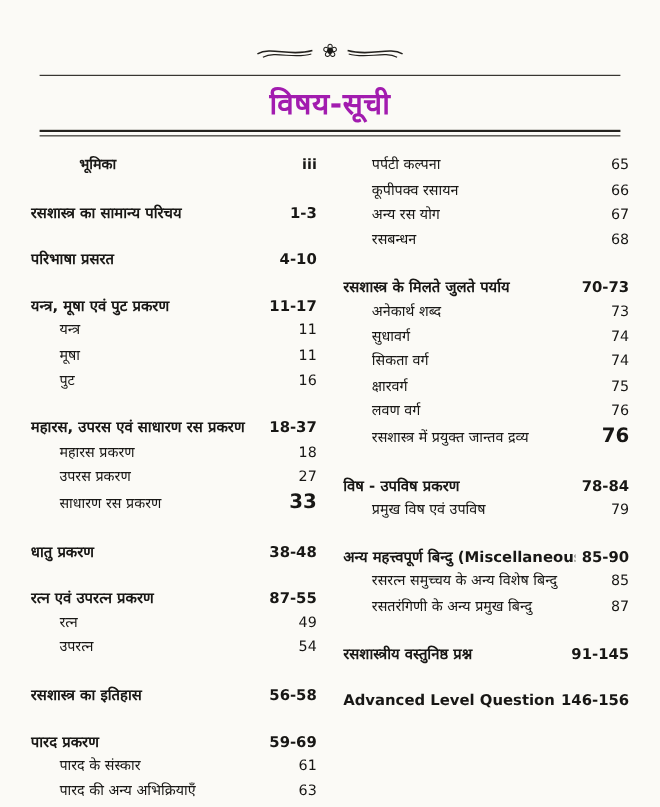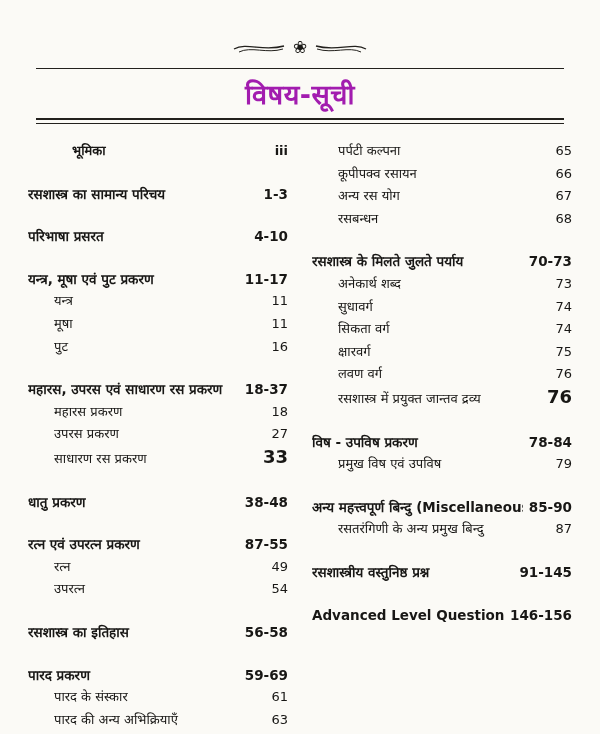--- a/index.html
+++ b/index.html
@@ -258,20 +258,24 @@
         </div>
         <div class="row sub">
           <span class="label">प्रमुख विष एवं उपविष</span>
           <span class="pagenum">79</span>
         </div>
         <div class="row main">
           <span class="label">अन्य महत्त्वपूर्ण बिन्दु (Miscellaneous)</span>
           <span class="pagenum">85-90</span>
         </div>
         <div class="row sub">
+          <span class="label">रसरत्न समुच्चय के अन्य विशेष बिन्दु</span>
+          <span class="pagenum">85</span>
+        </div>
+        <div class="row sub">
           <span class="label">रसतरंगिणी के अन्य प्रमुख बिन्दु</span>
           <span class="pagenum">87</span>
         </div>
         <div class="row main">
           <span class="label">रसशास्त्रीय वस्तुनिष्ठ प्रश्न</span>
           <span class="pagenum">91-145</span>
         </div>
         <div class="row main">
           <span class="label">Advanced Level Questions</span>
           <span class="pagenum">146-156</span>

